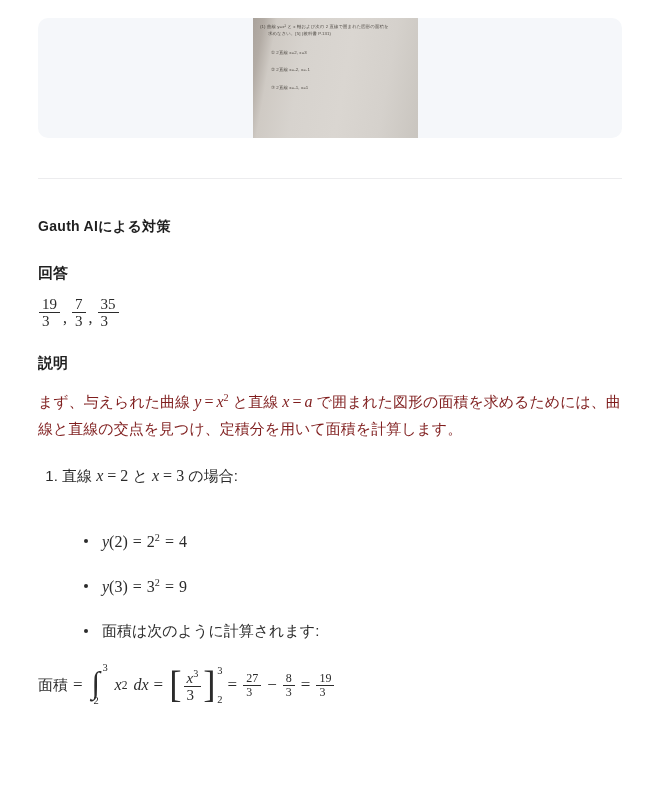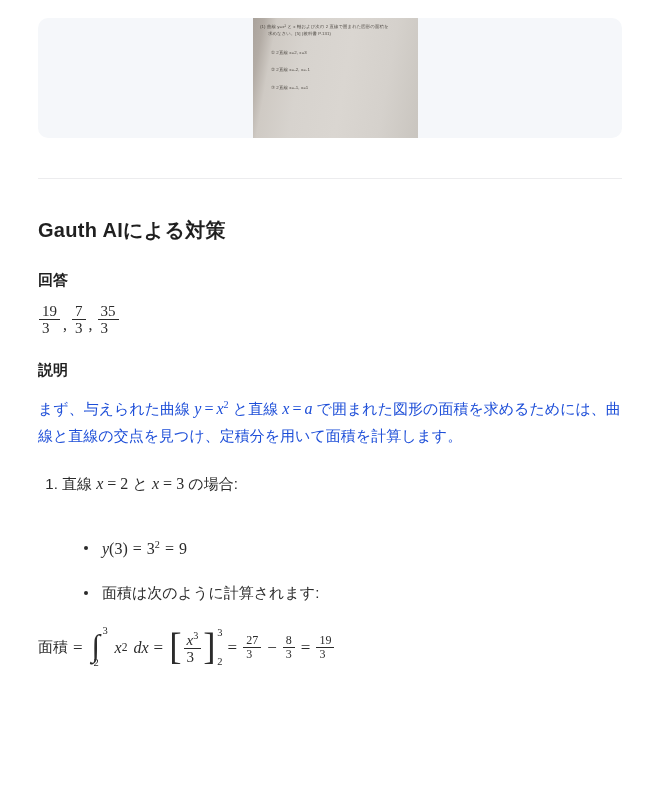--- a/index.html
+++ b/index.html
@@ -26,21 +26,21 @@
   .h-question {
     font-size: 19px;
     font-weight: bold;
     color: #1f1f1f;
     letter-spacing: 0.5px;
     margin: 0;
     padding-top: 44px;
     line-height: 1.2;
   }
   .h-section {
-    font-size: 20px;
+    font-size: 14px;
     font-weight: bold;
     color: #1f1f1f;
     letter-spacing: 0.3px;
     margin: 0;
     line-height: 1.2;
   }
   .h-sub {
     font-size: 15px;
     font-weight: bold;
     color: #1f1f1f;
@@ -131,21 +131,21 @@
   .answer-row .sep {
     font-size: 16px;
     padding: 0 4px 2px 2px;
     color: #2b2b2b;
   }
 
   
   .para {
     font-size: 15px;
     line-height: 1.75;
-    color: #1d4ed8;
+    color: #7f1d1d;
     margin: 0;
   }
 
   
   ol.steps {
     margin: 0;
     padding-left: 24px;
     font-size: 15px;
   }
   ol.steps > li {
@@ -296,20 +296,23 @@
   <div style="height:20px"></div>
 
   <ol class="steps">
     <li>
       <span>直線 </span><span class="mathi">x</span><span class="mathn" style="padding-left:4px">= 2</span><span> と </span><span class="mathi">x</span><span class="mathn" style="padding-left:4px">= 3</span><span> の場合:</span>
 
       <div style="height:20px"></div>
 
       <ul class="bullets">
 
+        <li style="margin-top:18px">
+          <span class="mathi">y</span><span class="mathn">(2)</span><span class="mathn" style="padding:0 5px">=</span><span class="mathn">2</span><sup class="ex">2</sup><span class="mathn" style="padding:0 5px">=</span><span class="mathn">4</span>
+        </li>
 
         <li style="margin-top:18px">
           <span class="mathi">y</span><span class="mathn">(3)</span><span class="mathn" style="padding:0 5px">=</span><span class="mathn">3</span><sup class="ex">2</sup><span class="mathn" style="padding:0 5px">=</span><span class="mathn">9</span>
         </li>
 
         <li style="margin-top:18px">
           <span>面積は次のように計算されます:</span>
         </li>
       </ul>
     </li>

